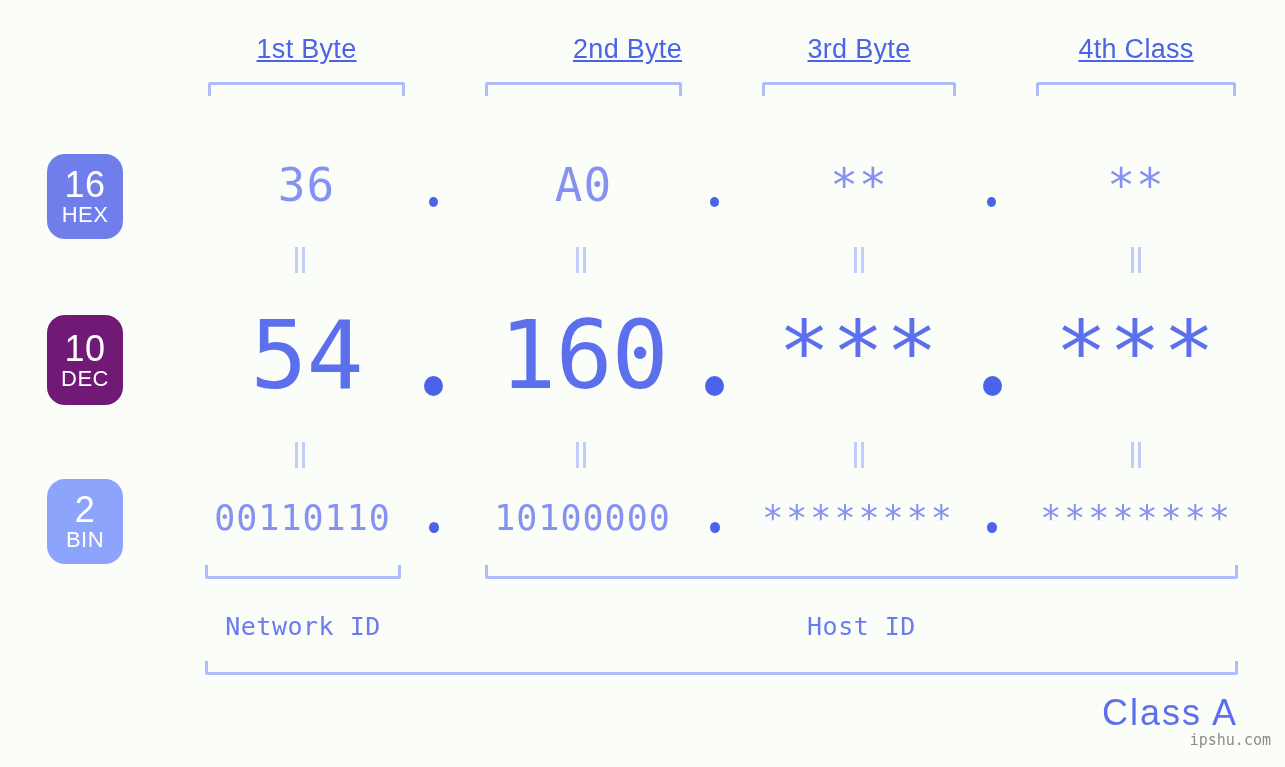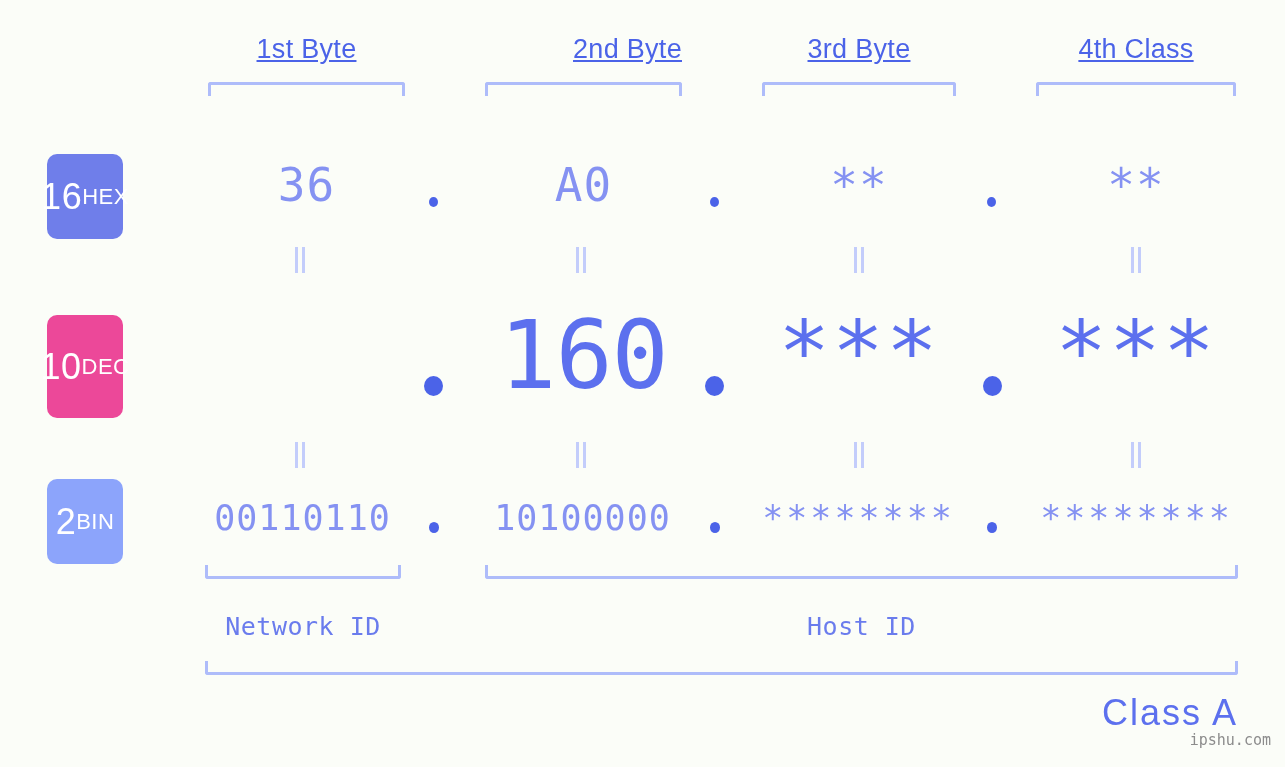--- a/index.html
+++ b/index.html
@@ -52,26 +52,26 @@
     height: 14px;
     box-sizing: border-box;
     border-bottom-left-radius: 3px;
     border-bottom-right-radius: 3px;
   }
 
   
   .badge {
     position: absolute;
     width: 76px;
-    border-radius: 10px;
+    border-radius: 18px;
     color: #ffffff;
     text-align: right;
     font-family: "Liberation Sans", sans-serif;
     display: flex;
-    flex-direction: row;
+    flex-direction: column;
     align-items: center;
     justify-content: center;
     line-height: 1;
     box-sizing: border-box;
   }
   .badge .num {
     font-size: 36px;
     font-weight: 400;
     letter-spacing: 0.5px;
   }
@@ -214,25 +214,26 @@
     </div>
   <div class="eqmark" style="left:852px; top:247px;">
       <i class="a"></i>
       <i class="b"></i>
     </div>
   <div class="eqmark" style="left:1129px; top:247px;">
       <i class="a"></i>
       <i class="b"></i>
     </div>
 
-  <div class="badge" style="left:47px; top:315px; height:103px; background:#ec4899;">
+  <div class="badge" style="left:47px; top:315px; height:90px; background:#701a75;">
     <span class="num">10</span>
     <span class="nm">DEC</span>
   </div>
 
+  <div class="cell dec-cell" style="left:208px; top:300px; width:197px;">54</div>
   <div class="dot lg" style="left:424px; top:376px;"></div>
 
   <div class="cell dec-cell" style="left:485px; top:300px; width:197px;">160</div>
   <div class="dot lg" style="left:705px; top:376px;"></div>
 
   <div class="cell dec-cell star" style="left:762px; top:302px; width:194px;">***</div>
   <div class="dot lg" style="left:983px; top:376px;"></div>
 
   <div class="cell dec-cell star" style="left:1036px; top:302px; width:200px;">***</div>
 

